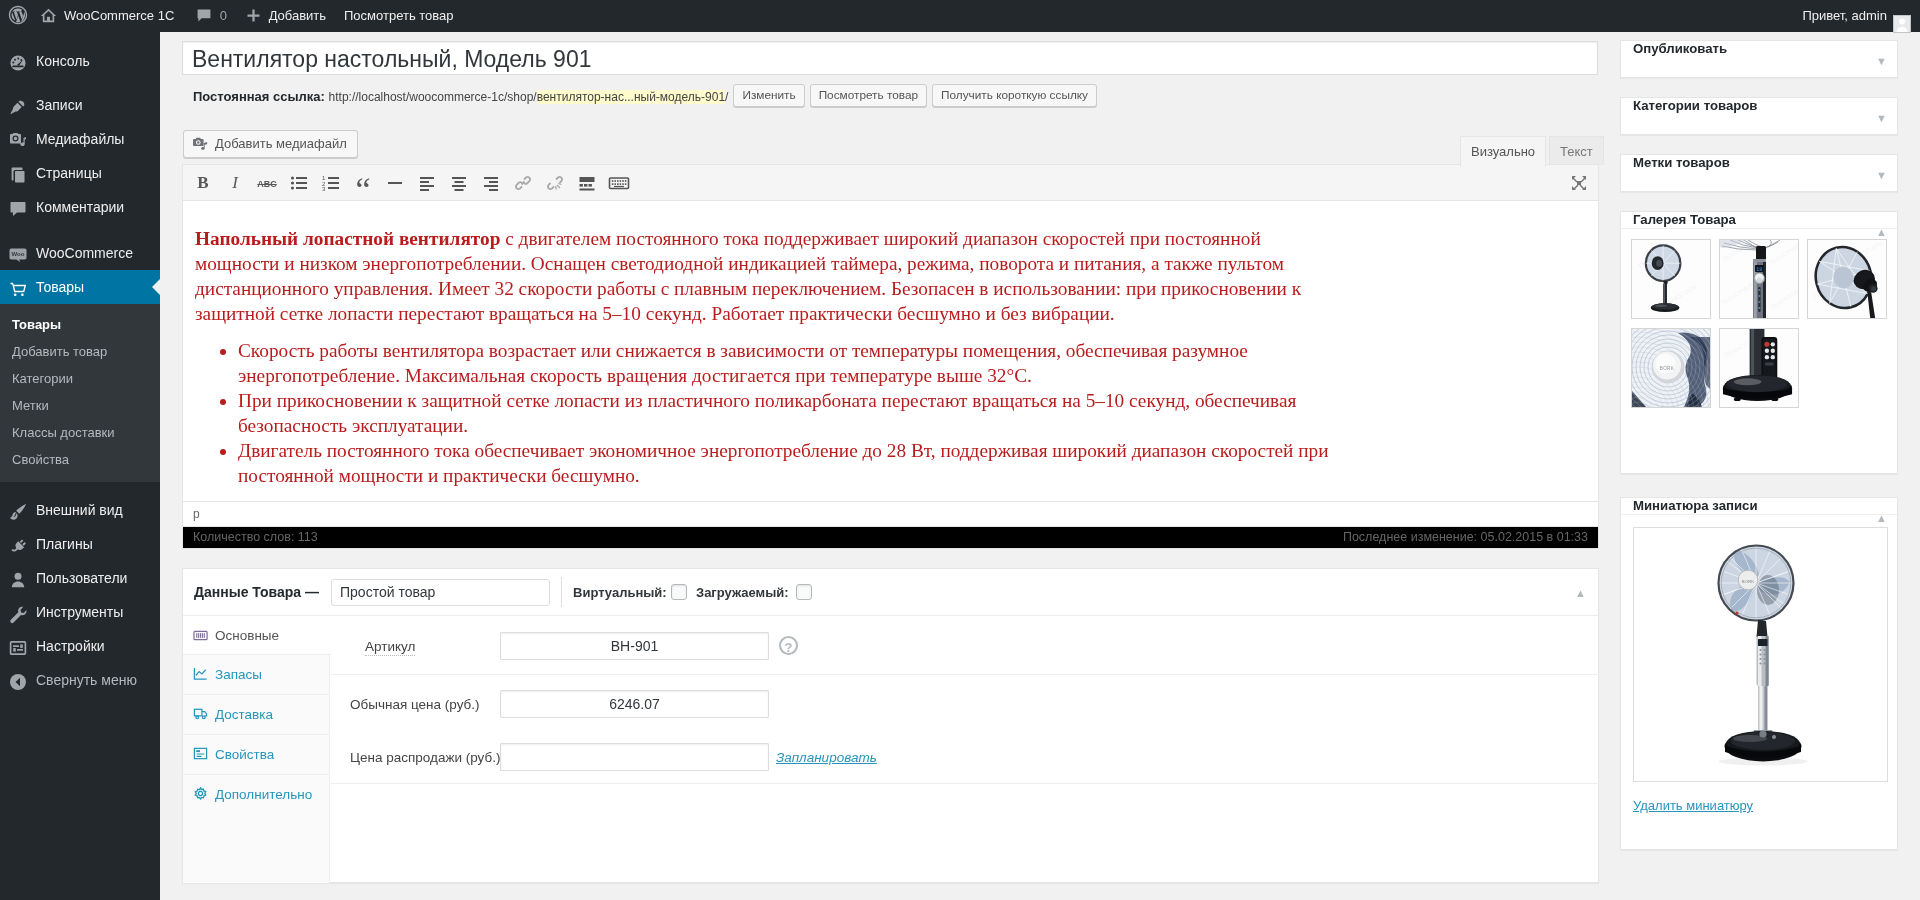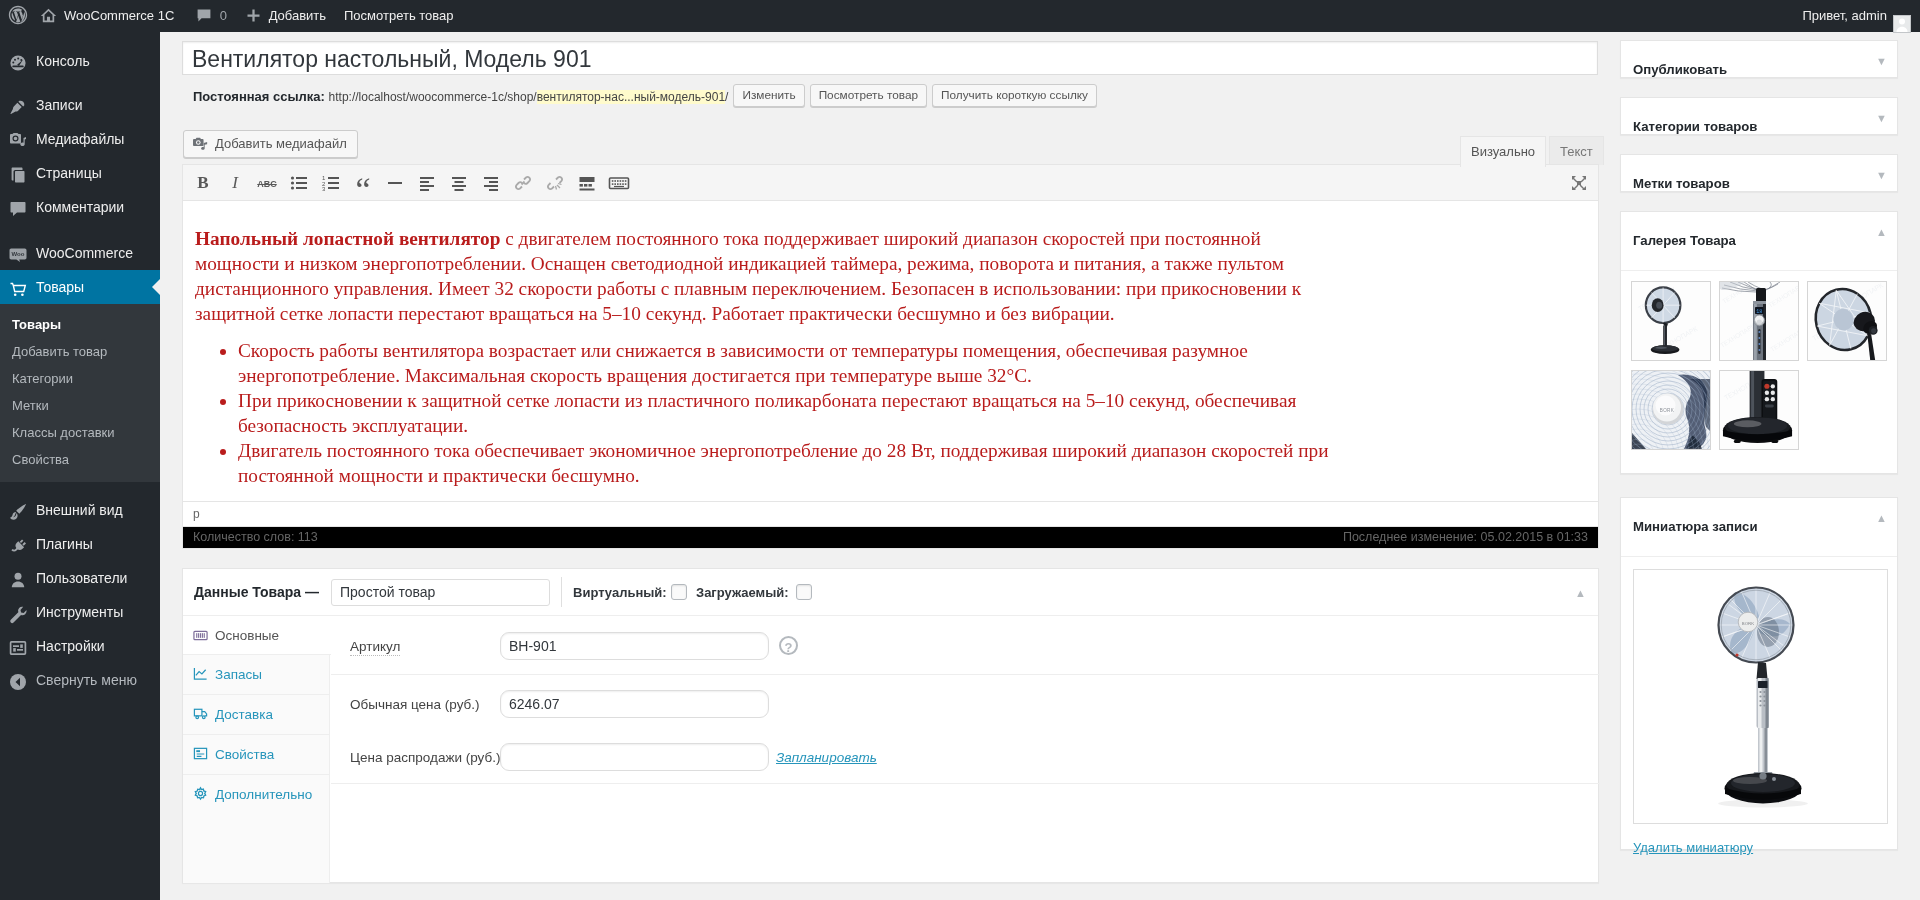--- a/index.html
+++ b/index.html
@@ -51,25 +51,25 @@
 #pdata-head .toggle { position:absolute; right:12px; top:18px; color:#b4b9be; font-size:11px; }
 #pd-tabs { position:absolute; left:0; top:48px; width:147px; height:266px; background:#fafafa; border-right:1px solid #eee; }
 .pd-tab { position:relative; border-bottom:1px solid #eee; padding:10px 8px 10px 32px; font-size:13.5px; line-height:19px; color:#2695bb; }
 .pd-tab.r1 { padding-top:9px; padding-bottom:9px; }
 .pd-tab.r4 { padding-top:9px; padding-bottom:9px; padding-left:12px; text-indent:20px; }
 .pd-tab .ticon { position:absolute; left:10px; top:11px; width:16px; height:16px; text-indent:0; }
 .pd-tab.active { background:#fff; color:#555; width:148px; }
 #pd-panel { position:absolute; left:148px; top:48px; width:1269px; height:266px; }
 .fieldrow { position:absolute; left:0; width:1269px; }
 .fieldrow .flabel { position:absolute; left:19px; top:7px; font-size:13.5px; color:#444; }
-.fieldrow input { position:absolute; left:169px; top:0; width:269px; height:28px; border:1px solid #ddd; border-radius:9px; font-size:14px; color:#32373c; padding:0 8px; font-family:"Liberation Sans",sans-serif; box-shadow:inset 0 1px 2px rgba(0,0,0,.07); }
+.fieldrow input { position:absolute; left:169px; top:0; width:269px; height:28px; border:1px solid #ddd; border-radius:1px; font-size:14px; color:#32373c; padding:0 8px; font-family:"Liberation Sans",sans-serif; box-shadow:inset 0 1px 2px rgba(0,0,0,.07);text-align:center; }
 .pd-sep { position:absolute; left:0; width:1269px; height:1px; background:#eee; }
 
 .postbox { position:absolute; left:1620px; width:278px; background:#fff; border:1px solid #e5e5e5; box-shadow:0 1px 1px rgba(0,0,0,.04); }
-.postbox h3 { position:relative; font-size:13.2px; font-weight:bold; color:#23282d; padding:21px 12px; line-height:16px; }
+.postbox h3 { position:relative; font-size:13.2px; font-weight:bold; color:#23282d; padding:0 12px; line-height:16px; }
 .postbox h3 .arr { position:absolute; right:10px; top:12px; color:#b4b9be; font-size:11px; font-weight:normal;}
 .pblink { color:#2695bb; text-decoration:underline; font-size:13px; }
 #gallery-grid { padding:10px 9px 0 10px; }
 .gthumb { float:left; width:80px; height:80px; border:1px solid #d5d5d5; background:#fff; margin:0 8px 9px 0; }
 .gthumb svg { width:78px; height:78px; }
 .gthumb svg { display:block; }
 </style>
 </head>
 <body>
 
@@ -401,21 +401,21 @@
                 <rect x="3.5" y="4.5" width="4" height="2" fill="#2695bb" stroke="none"></rect>
               </g>
             </svg></span>Свойства</div>
       <div class="pd-tab" style="border-bottom:none;"><span class="ticon"><svg width="15" height="15" viewBox="0 0 16 16">
               <path fill="none" stroke="#2695bb" stroke-width="1.4" d="M8 2l1 1.8 2-.5.5 2L13.5 6l-1 1.9 1 1.9-1.9.8-.4 2-2-.4L8 14l-1.1-1.8-2 .4-.4-2-2-.8 1-1.9-1-1.9 2-.6.5-2 2 .5z"></path>
               <circle cx="8" cy="8" r="2.2" fill="none" stroke="#2695bb" stroke-width="1.3"></circle>
             </svg></span>Дополнительно</div>
     </div>
     <div id="pd-panel">
       <div class="fieldrow" style="top:15px;">
-        <span class="flabel" style="border-bottom:1px dotted #bbb;padding-bottom:1px;">Артикул</span>
+        <span class="flabel" style="border-bottom:1px dotted #bbb;padding-bottom:1px;margin-left:15px;">Артикул</span>
         <input value="ВН-901" style="">
         <span style="position:absolute;left:448px;top:4px;width:19px;height:19px;border:2px solid #b4b9be;border-radius:50%;color:#b4b9be;font-size:13px;font-weight:bold;text-align:center;line-height:19px;">?</span>
       </div>
       <div class="pd-sep" style="top:57px;"></div>
       <div class="fieldrow" style="top:73px;">
         <span class="flabel">Обычная цена (руб.)</span>
         <input value="6246.07" style="">
       </div>
       <div class="fieldrow" style="top:126px;">
         <span class="flabel">Цена распродажи (руб.)</span>

